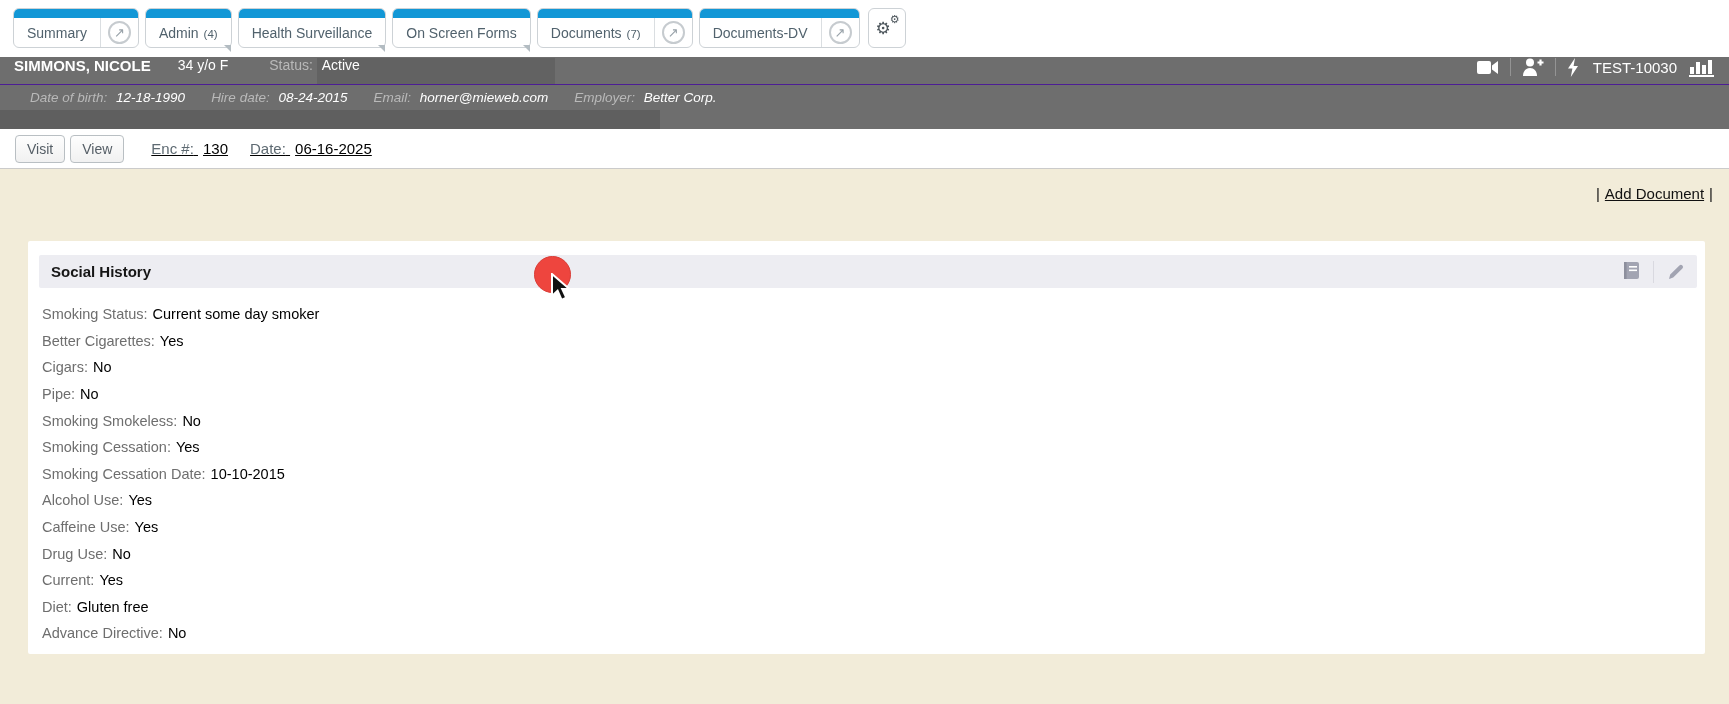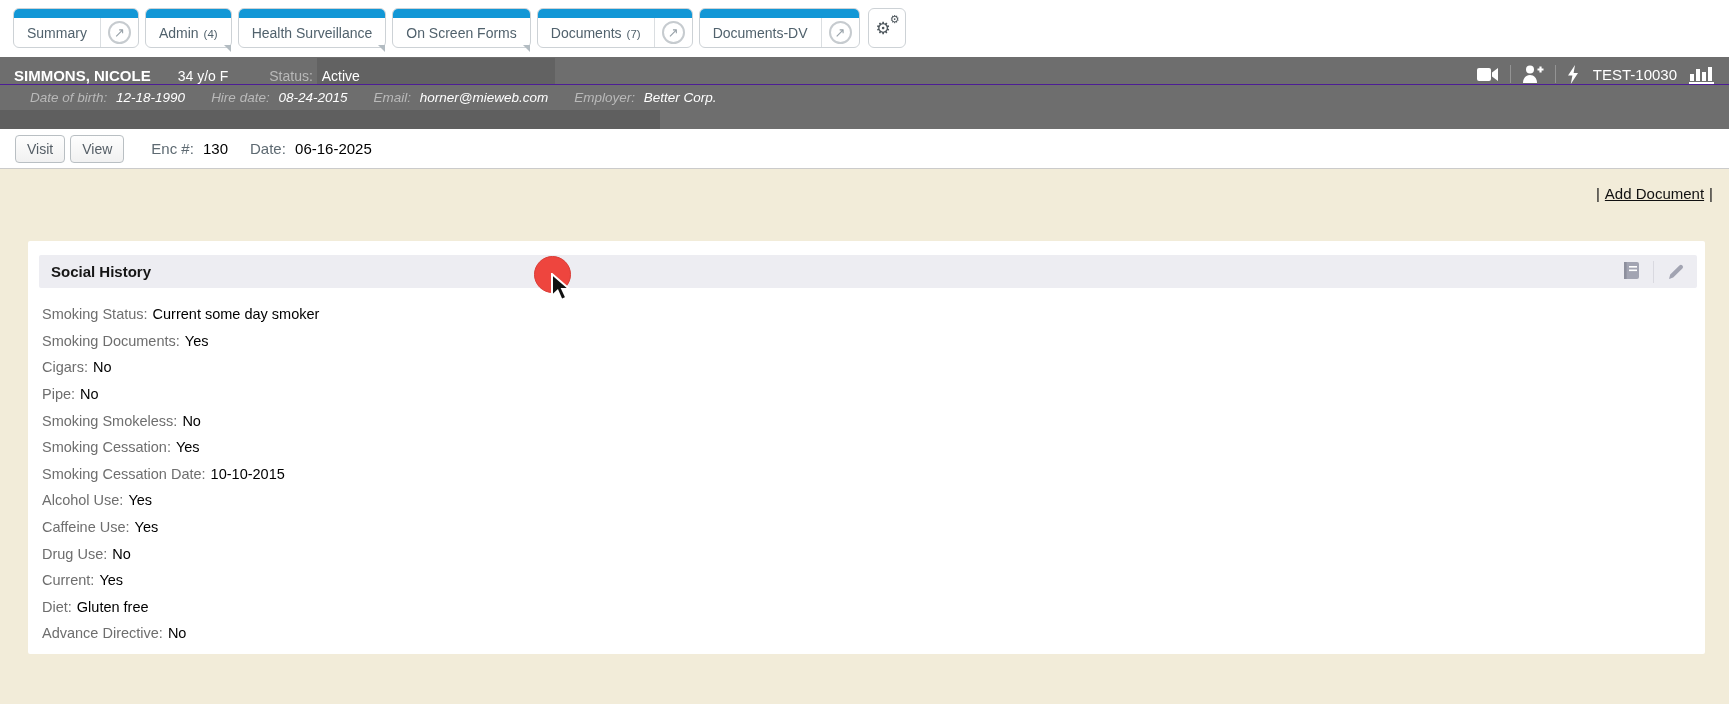--- a/index.html
+++ b/index.html
@@ -23,40 +23,40 @@
   .tab.active .fold { border-top-color:#1297d6; }
   .annotation-rect { position:absolute; left:-31px; right:-33px; top:-7px; bottom:-10px;
                      border:5px solid #e8463e; z-index:50; pointer-events:none; }
   .gear-btn { height:40px; width:38px; border:1px solid #cdd2d6; border-radius:6px; margin-left:2px;
               position:relative; color:#4d565c; background:#fff; }
   .gear-big { position:absolute; left:7px; top:9px; font-size:17px; }
   .gear-small { position:absolute; right:5px; top:4px; font-size:11px; }
 
   
   .banner { background:#6e6e6e; color:#fff; }
-  .banner-row1 { height:27px; display:flex; align-items:flex-end; padding:0 14px; position:relative; font-size:14px; }
+  .banner-row1 { height:27px; display:flex; align-items:flex-start; padding:0 14px; position:relative; font-size:14px; }
   .band1 { position:absolute; left:317px; top:1px; bottom:0; width:238px; background:#626262; }
   .p-name { font-weight:bold; font-size:15px; z-index:1; }
   .p-age { margin-left:27px; z-index:1; }
   .p-status { margin-left:41px; z-index:1; }
   .lbl { color:#b9b9b9; }
   .val { color:#fff; margin-left:5px; }
   .banner-right { margin-left:auto; display:flex; align-items:center; z-index:1; }
   .vdiv { width:1px; height:18px; background:#949494; margin:0 11px; }
   .chart-id { font-size:15px; margin:0 12px 0 14px; }
   .banner-row2 { height:26px; display:flex; align-items:center; padding:0 30px; font-size:13.5px; border-top:1px solid #4c1d95;font-style:italic; }
   .banner-row2 .pair { margin-right:26px; }
   .banner-row3 { height:19px; position:relative; background:#6e6e6e; }
   .band3 { position:absolute; left:0; top:0; bottom:0; width:660px; background:#5f5f5f; }
 
   
   .encrow { height:40px; background:#fff; border-bottom:1px solid #cbcbcb; display:flex; align-items:center; padding-left:15px; font-size:15px; }
   .btn { font-family:inherit; font-size:14px; color:#555e66; padding:5px 11px; border:1px solid #b9bfc3; border-radius:4px;
          background:linear-gradient(#fefefe,#f1f1f1); margin-right:5px; cursor:pointer; }
-  .enc-pair { margin-left:22px; }
+  .enc-pair { margin-left:22px;text-decoration:underline; }
   .enc-pair .lbl { color:#5e6a72; }
   .enc-pair .val { color:#000; }
 
   
   .content { position:relative; height:535px; background:#f2ecd9; }
   .adddoc { position:absolute; top:16px; right:16px; font-size:15px; color:#111; }
   .adddoc a { color:#111; text-decoration:underline; margin:0 5px; cursor:pointer; }
 
   .card { position:absolute; left:28px; right:24px; top:72px; height:413px; background:#fff; border-radius:2px; }
   .card-header { margin:14px 8px 0 11px; height:33px; background:#ededf2; display:flex; align-items:center; padding:0 12px; border-radius:2px; }
@@ -243,21 +243,21 @@
       </span>
     </div>
 
     <div class="card-body">
       <div class="sh-row">
         <span class="sh-label">Smoking Status:</span>
         <span class="sh-value">Current some day smoker</span>
       </div>
 
       <div class="sh-row">
-        <span class="sh-label">Smoking Documents:</span>
+        <span class="sh-label">Better Cigarettes:</span>
         <span class="sh-value">Yes</span>
       </div>
 
       <div class="sh-row">
         <span class="sh-label">Cigars:</span>
         <span class="sh-value">No</span>
       </div>
 
       <div class="sh-row">
         <span class="sh-label">Pipe:</span>

